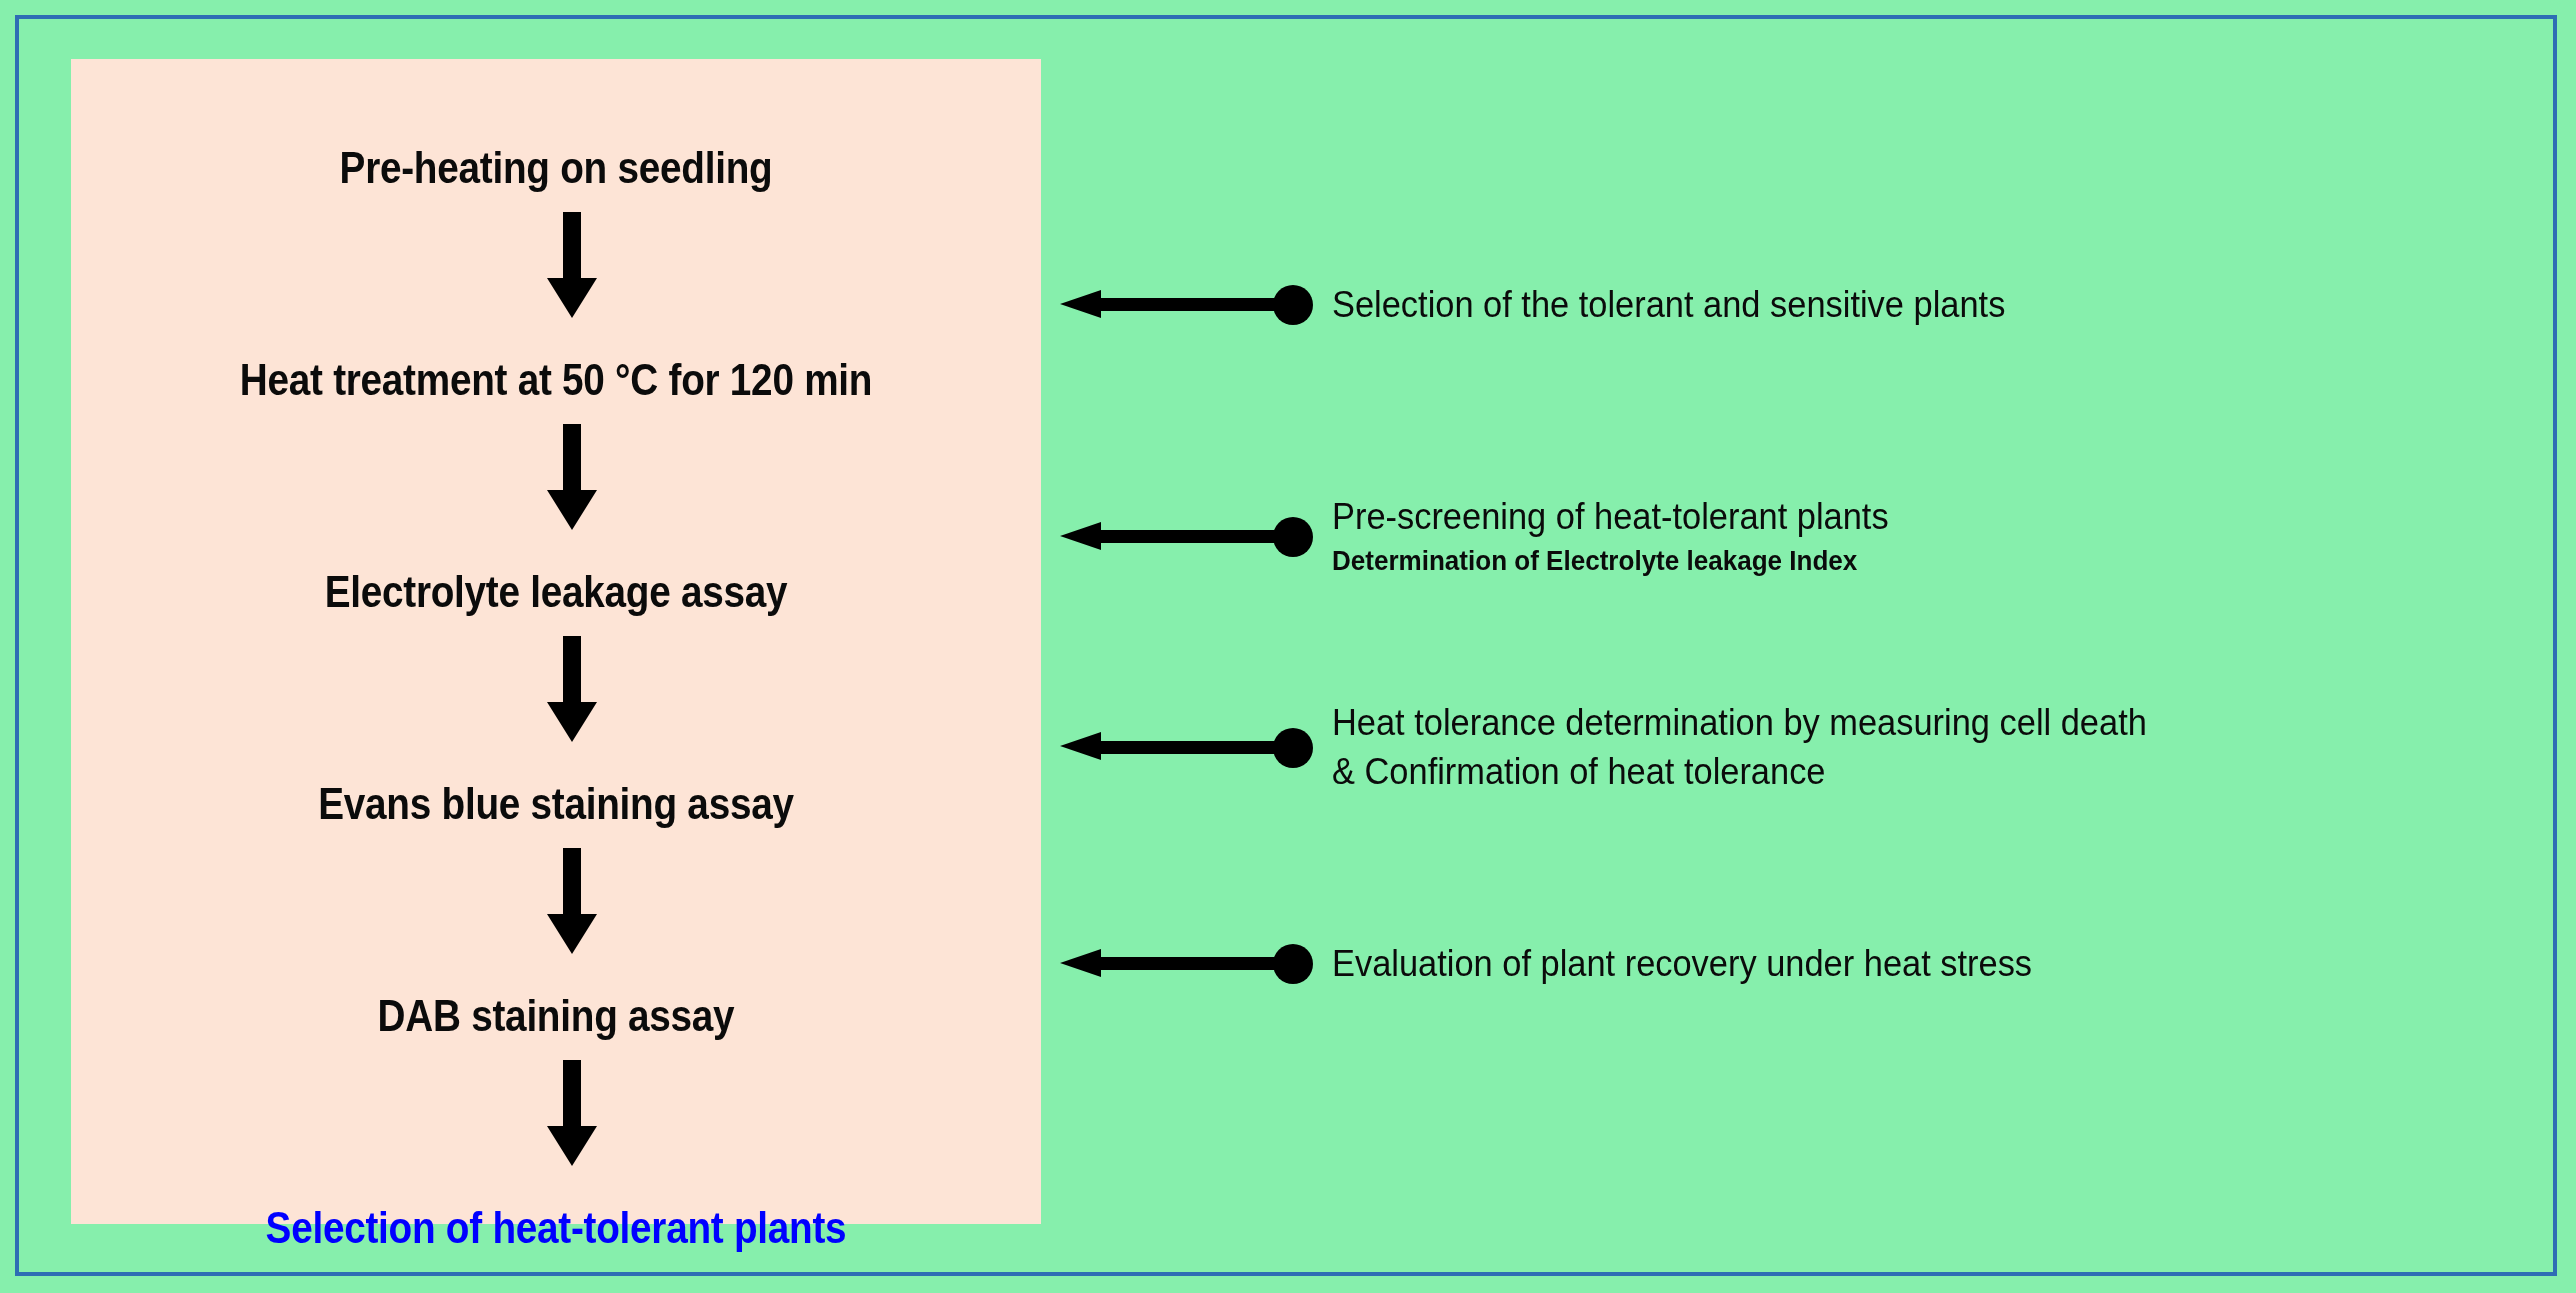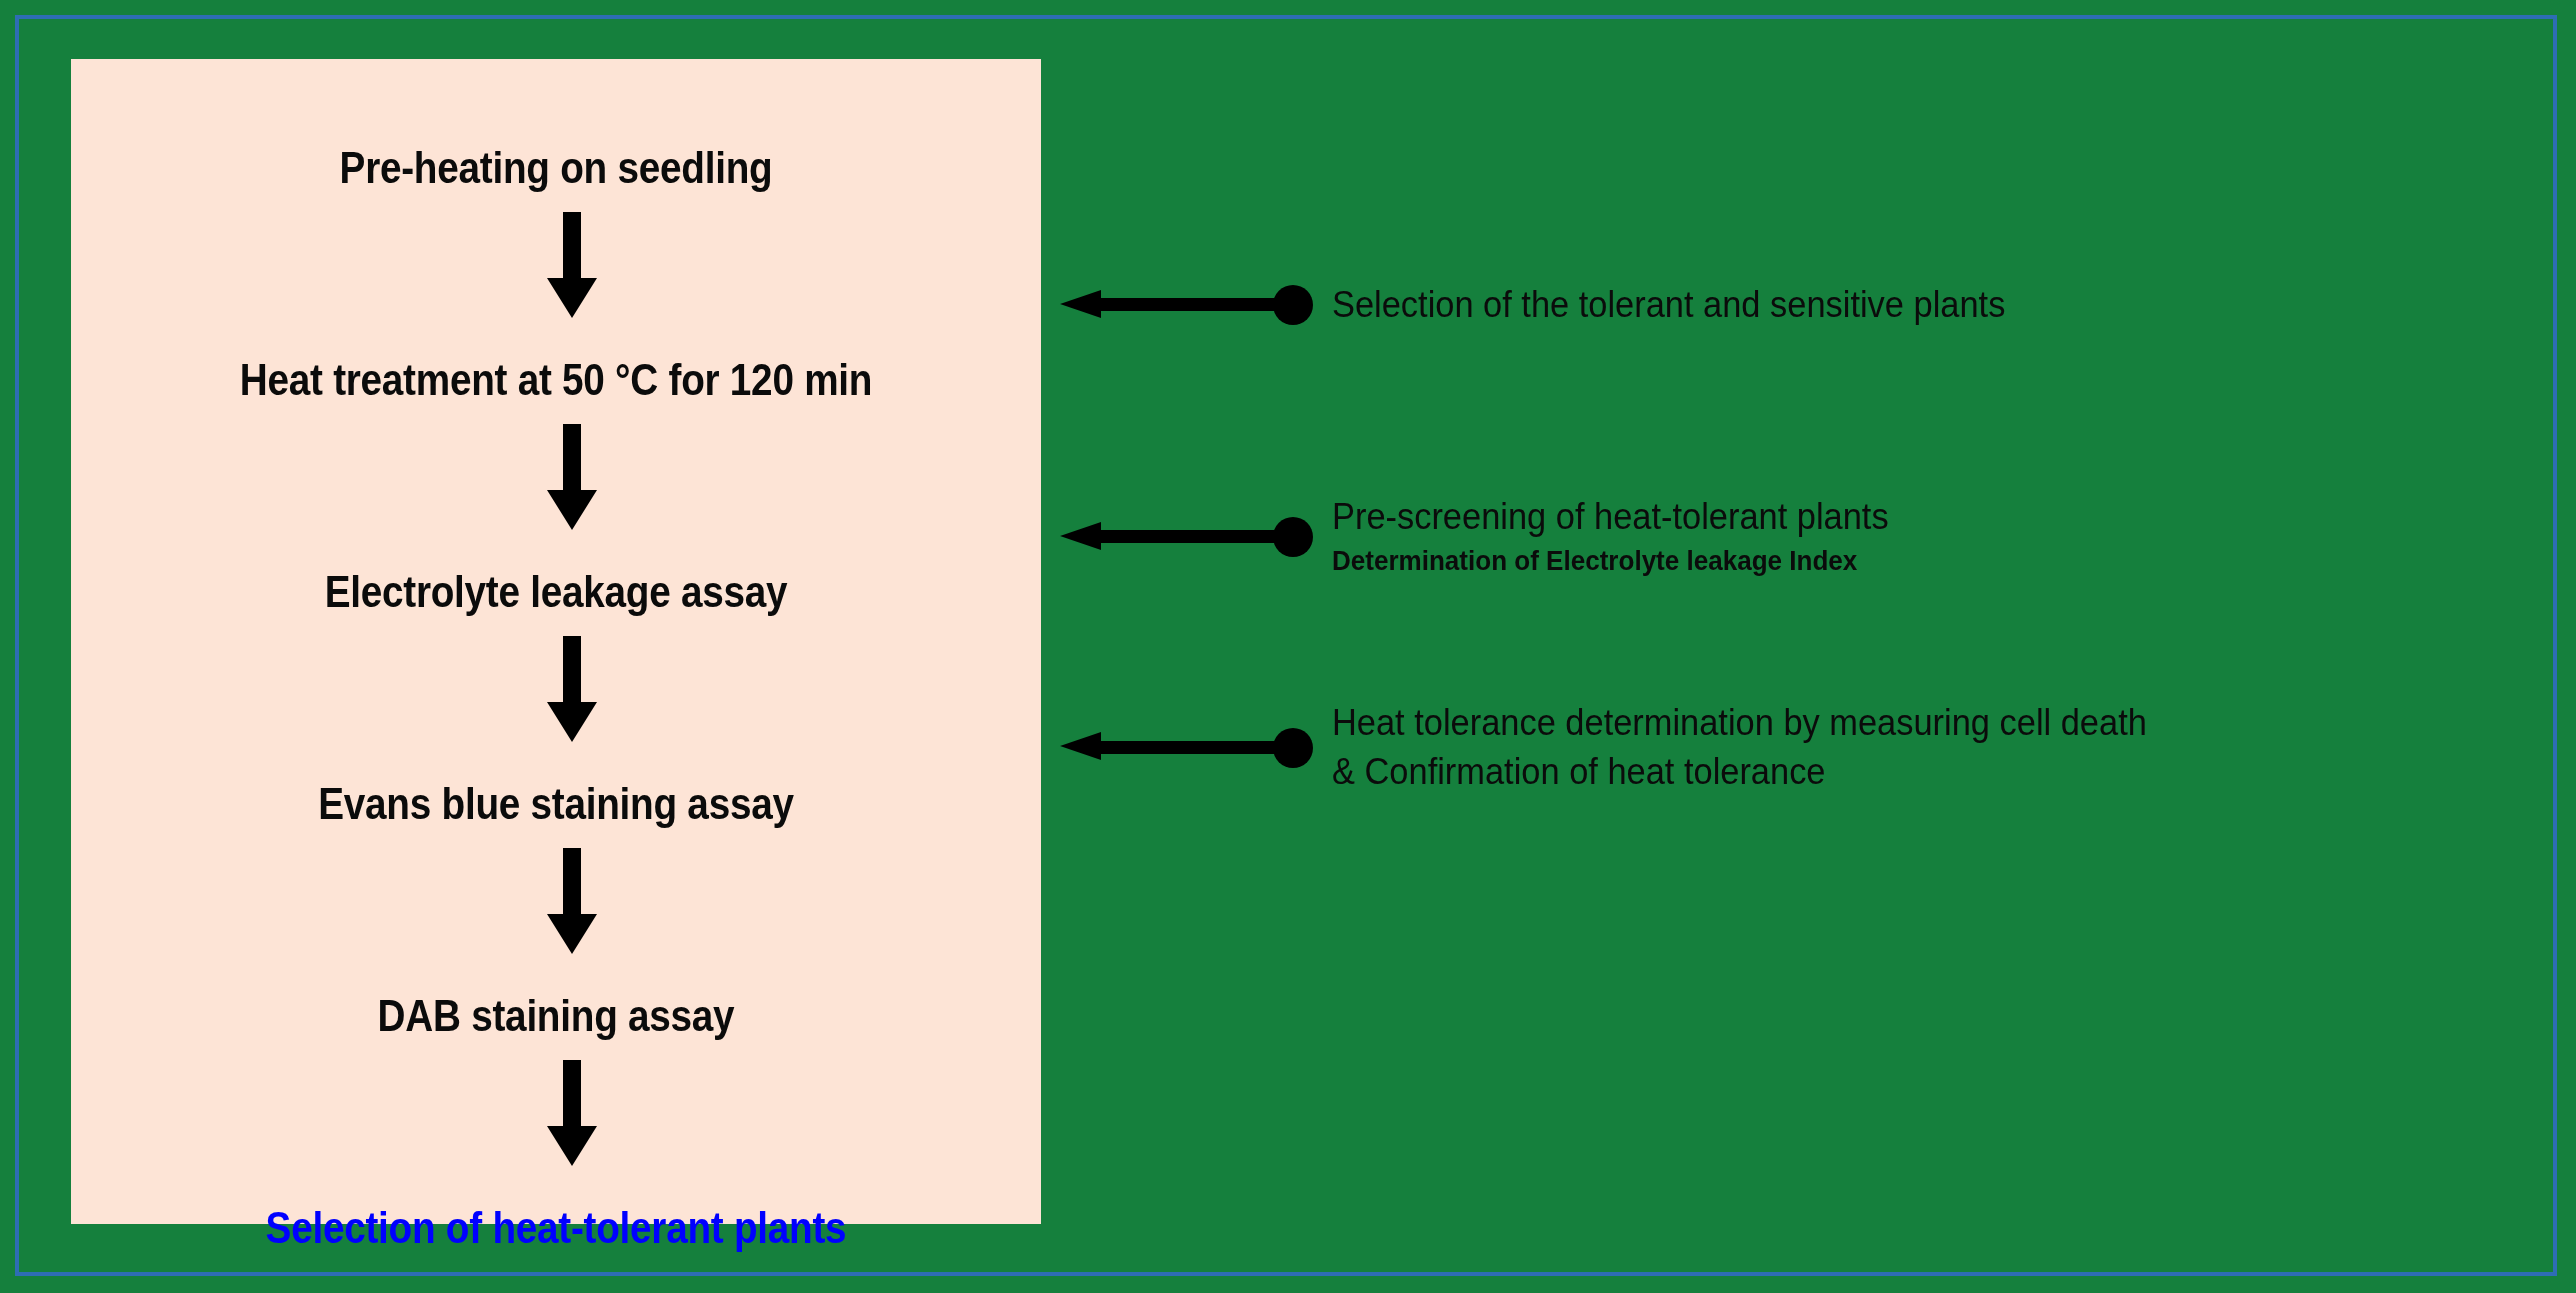--- a/index.html
+++ b/index.html
@@ -5,21 +5,21 @@
 <style>
   html,body{margin:0;padding:0;background:#ffffff;}
   body{
     font-family:"Liberation Sans","DejaVu Sans",sans-serif;
     -webkit-font-smoothing:antialiased;
   }
   #canvas{
     position:relative;
     width:2576px;
     height:1294px;
-    background:#15803d;
+    background:#86efac;
     overflow:hidden;
   }
   
   #frame{
     position:absolute;
     left:14.7px; top:14.7px;
     width:2542px; height:1261px;
     border:4.1px solid #2E6DB4;
     box-sizing:border-box;
     background:transparent;
@@ -195,15 +195,25 @@
       <div class="arrow-head"></div>
       <div class="arrow-shaft"></div>
       <div class="arrow-dot"></div>
     </div>
     <div class="note-text">
       <div class="note-line">Heat tolerance determination by measuring cell death</div>
       <div class="note-line">&amp; Confirmation of heat tolerance</div>
     </div>
   </div>
 
+  <div class="note-row" style="top:937px;">
+    <div class="note-connector">
+      <div class="arrow-head"></div>
+      <div class="arrow-shaft"></div>
+      <div class="arrow-dot"></div>
+    </div>
+    <div class="note-text">
+      <div class="note-line">Evaluation of plant recovery under heat stress</div>
+    </div>
+  </div>
 
 </div>
 
 
 </body></html>

